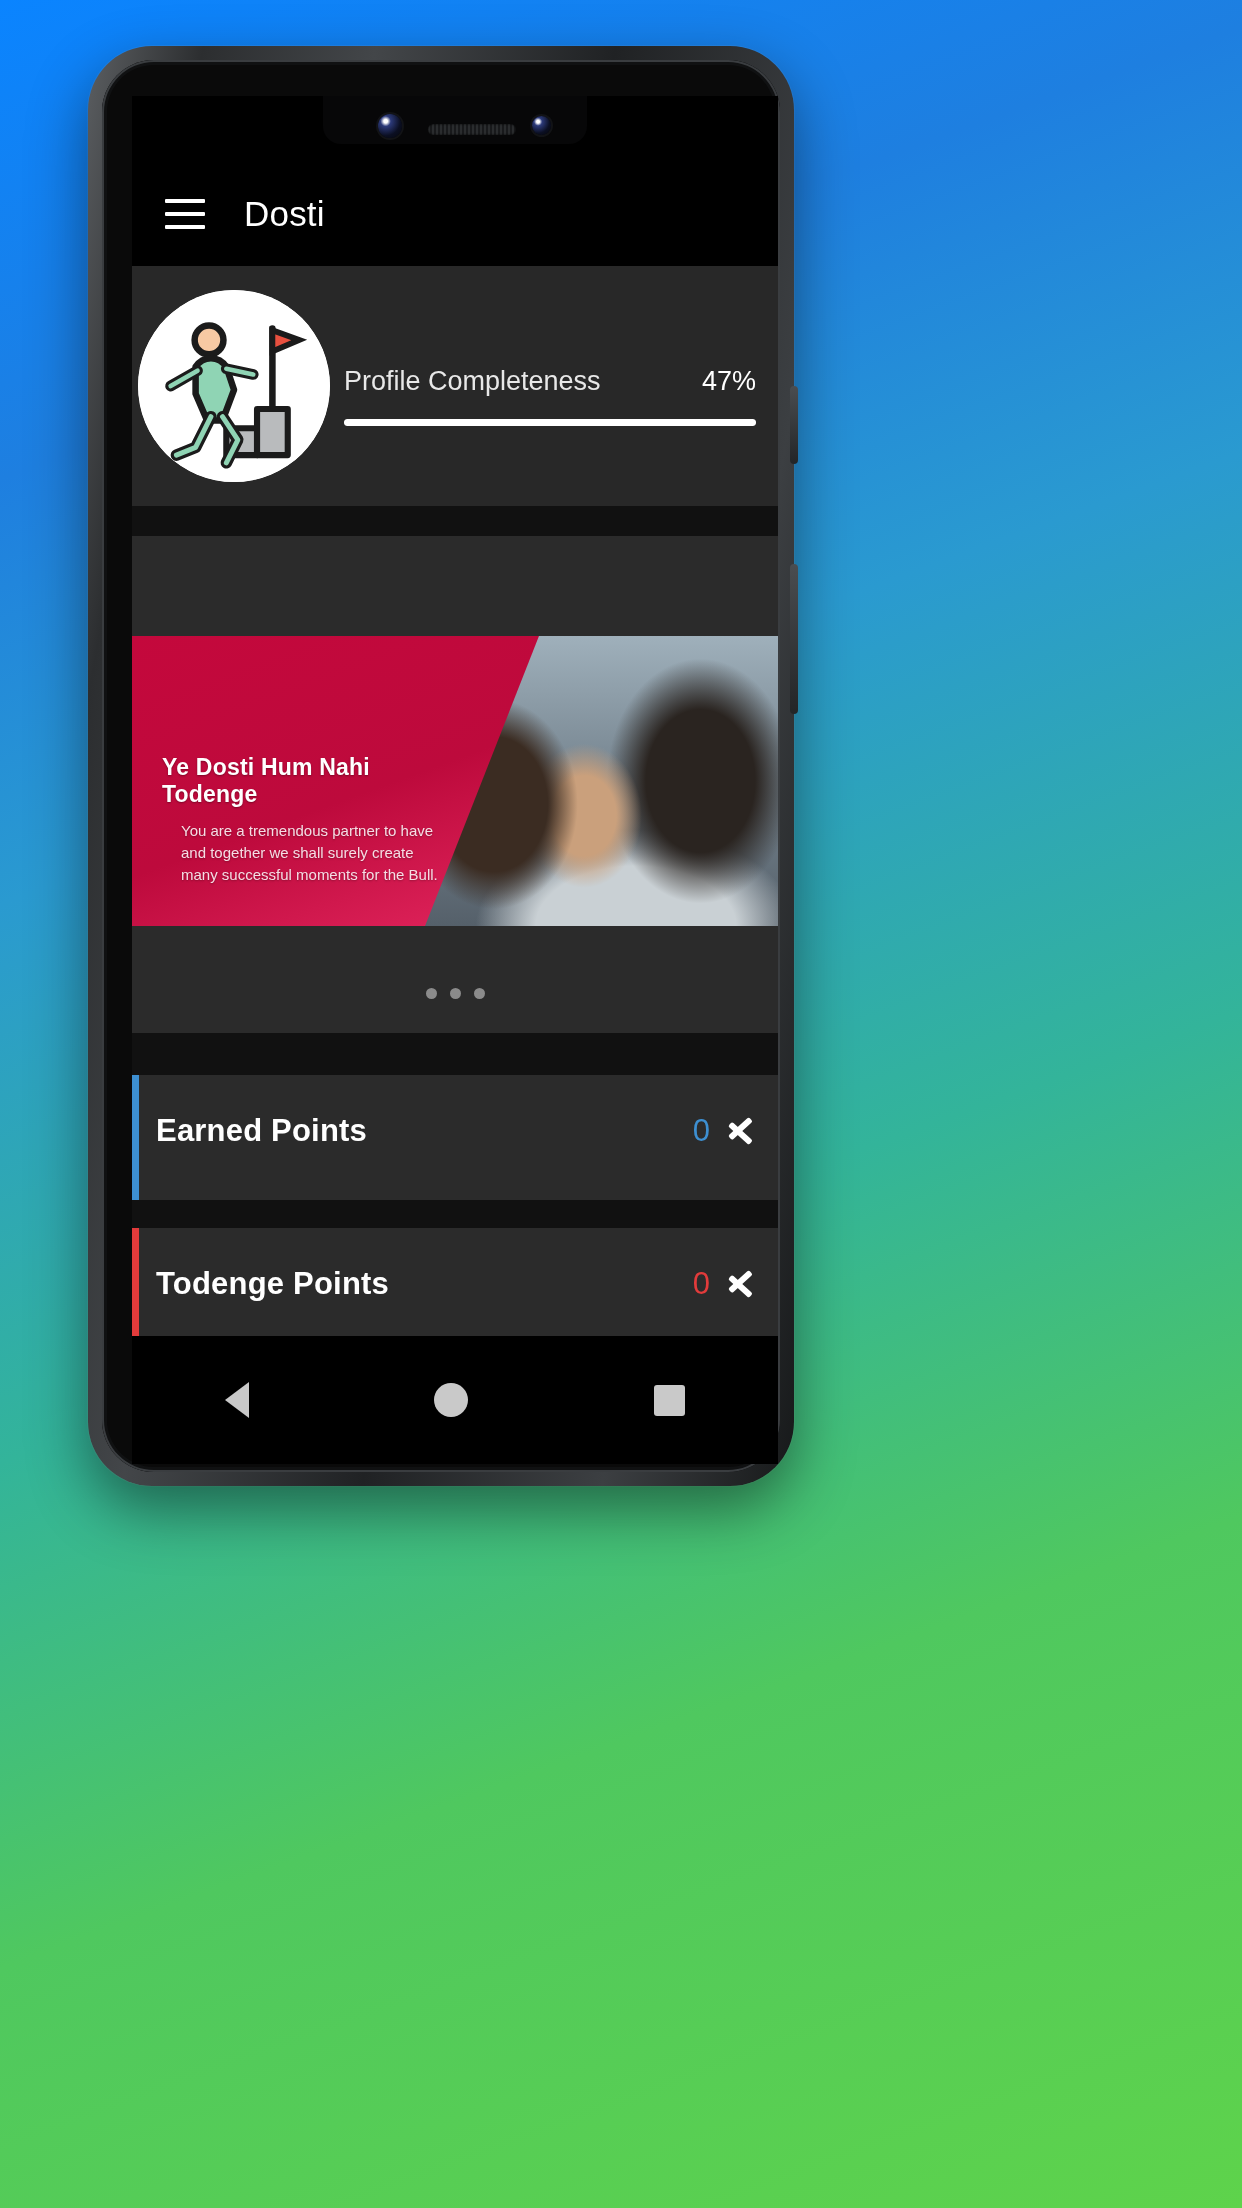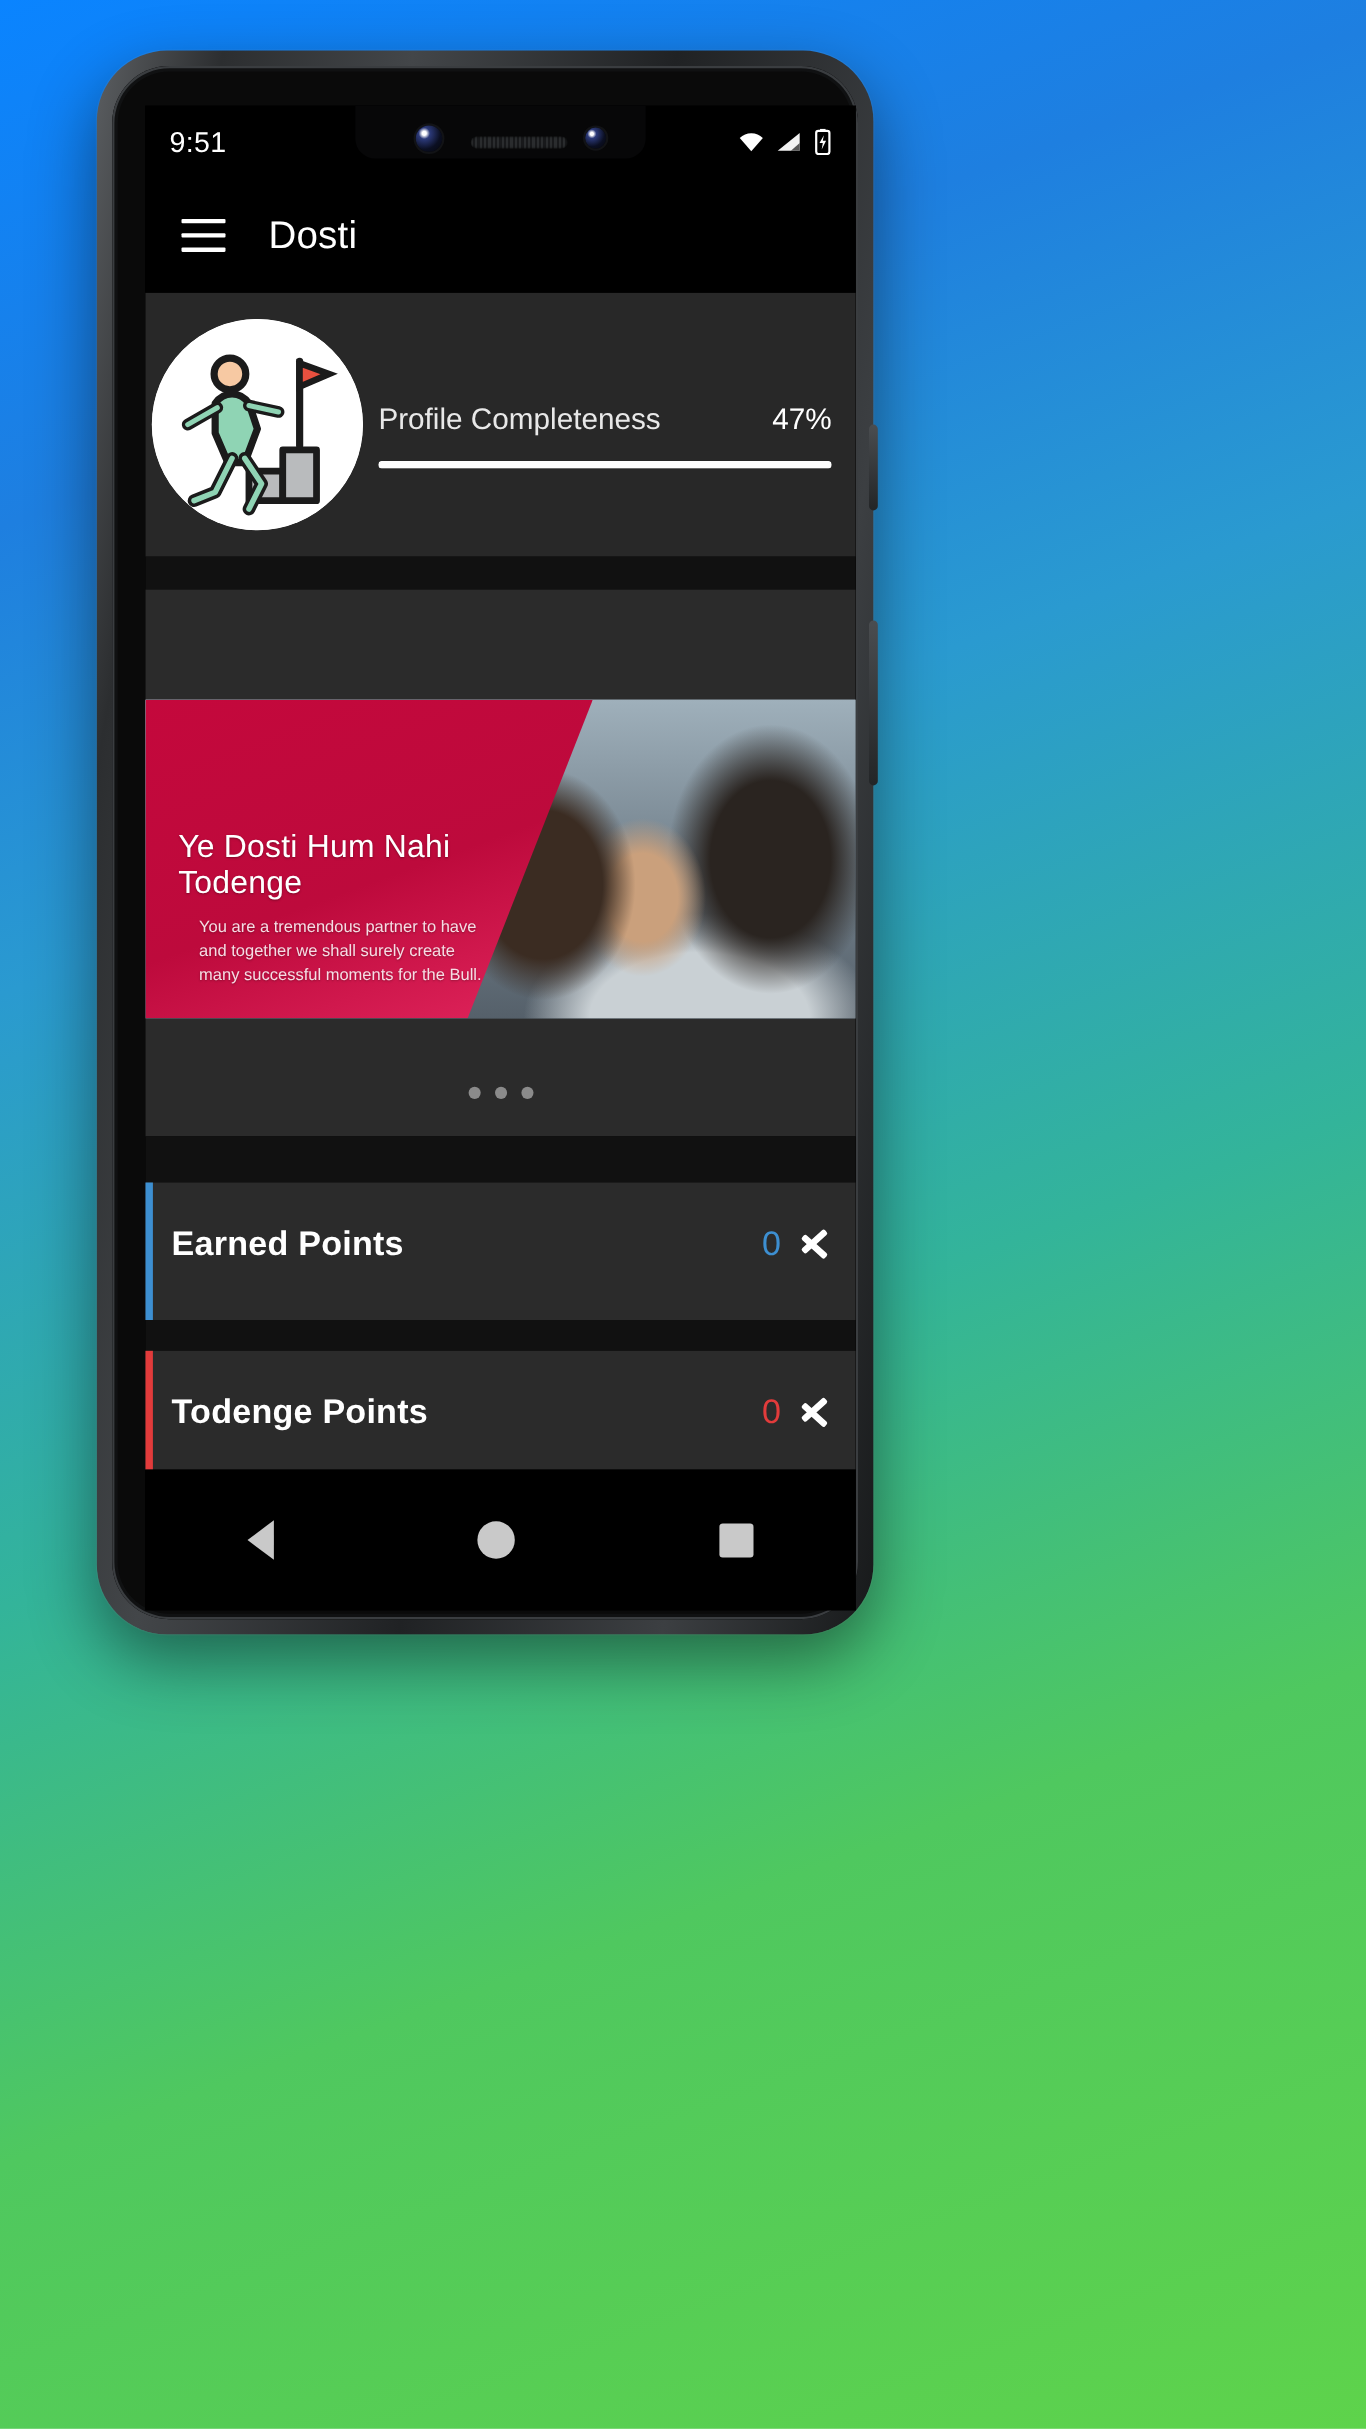--- a/index.html
+++ b/index.html
@@ -133,21 +133,21 @@
       radial-gradient(ellipse 200px 120px at 78% 100%, #c9d0d4 0 50%, transparent 80%),
       linear-gradient(180deg,#9fb0bb 0%, #7d8c97 40%, #55606a 100%);
   }
   #banner-red-panel{
     position:absolute; left:0; top:0; height:100%; width:63%;
     background:linear-gradient(160deg,#c4083c 0%, #bd0a3c 55%, #e3265e 100%);
     clip-path:polygon(0 0, 100% 0, 72% 100%, 0 100%);
   }
   #banner-text-block{ position:absolute; left:30px; top:118px; width:290px; z-index:3; }
   #banner-headline{
-    color:#fff; font-size:29px; font-weight:normal; letter-spacing:.2px;
+    color:#fff; font-size:23px; font-weight:bold; letter-spacing:.2px;
     text-shadow:0 1px 2px rgba(0,0,0,.35);
   }
   #banner-subtext{
     color:#f6dde4; font-size:15px; line-height:1.45; margin-top:12px;
     text-shadow:0 1px 2px rgba(0,0,0,.3);
     margin-left:19px;
   }
   #carousel-dots{
     display:flex; justify-content:center; align-items:center; gap:13px;
     padding:62px 0 34px;
@@ -192,37 +192,20 @@
   <div id="phone-bezel">
     <div id="phone-screen">
 
       <div id="notch-area">
         <div id="notch-cutout"></div>
         <div class="lens" id="front-camera-left"></div>
         <div id="earpiece-speaker"></div>
         <div class="lens" id="front-camera-right"></div>
       </div>
 
-      <div id="status-bar">
-        <div id="status-time">9:51</div>
-        <div id="status-icons">
-          <svg width="26" height="20" viewBox="0 0 26 20">
-            <path d="M13 18.5 L2.5 6.5 a15 15 0 0 1 21 0 Z" fill="#ffffff"></path>
-          </svg>
-          <svg width="24" height="20" viewBox="0 0 24 20">
-            <path d="M1 18 L21 2 L21 18 Z" fill="#ffffff" opacity="0.95"></path>
-            <path d="M13 18 L21 11 L21 18 Z" fill="#555"></path>
-          </svg>
-          <svg width="16" height="24" viewBox="0 0 16 24">
-            <rect x="2" y="2" width="12" height="21" rx="2" fill="none" stroke="#fff" stroke-width="2"></rect>
-            <rect x="5.5" y="0" width="5" height="2.5" fill="#fff"></rect>
-            <path d="M9 6 L5 13 H8 L7 19 L11 11 H8 Z" fill="#fff"></path>
-          </svg>
-        </div>
-      </div>
 
       <div id="app-bar">
         <div id="menu-button">
           <span></span>
             <span></span>
             <span></span>
         </div>
         <div id="app-title">Dosti</div>
       </div>
 

